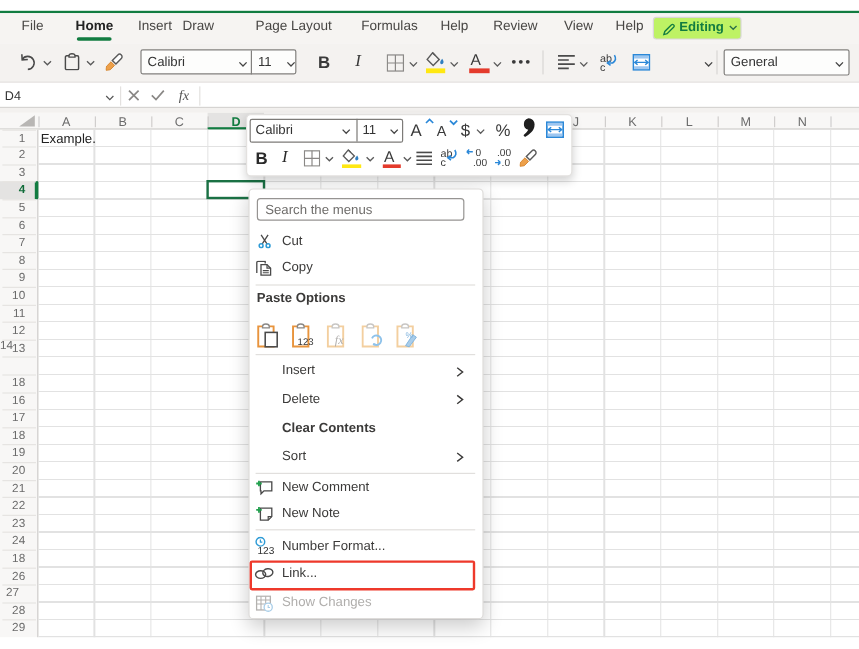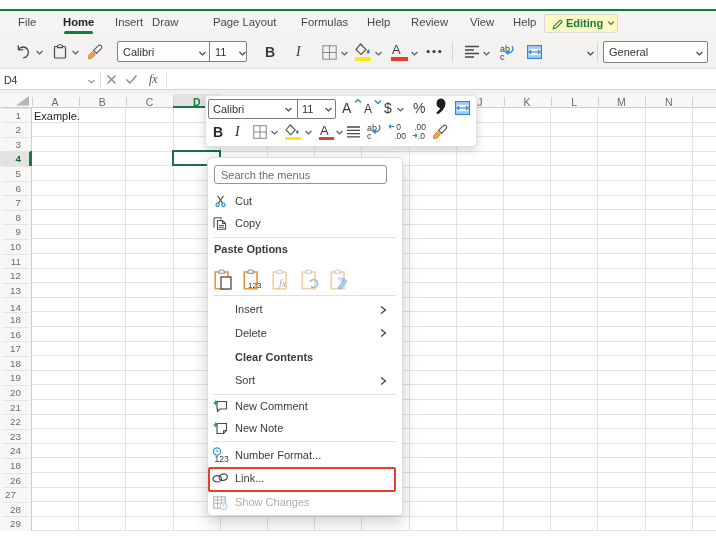--- a/index.html
+++ b/index.html
@@ -16,21 +16,21 @@
 <div class="abs" style="left:63px;top:15.5px;font-size:11.3px;font-weight:700;color:#232323;">Home</div>
 <div class="abs" style="left:115px;top:15.5px;font-size:11.3px;font-weight:400;color:#484644;">Insert</div>
 <div class="abs" style="left:152px;top:15.5px;font-size:11.3px;font-weight:400;color:#484644;">Draw</div>
 <div class="abs" style="left:213px;top:15.5px;font-size:11.3px;font-weight:400;color:#484644;">Page Layout</div>
 <div class="abs" style="left:301px;top:15.5px;font-size:11.3px;font-weight:400;color:#484644;">Formulas</div>
 <div class="abs" style="left:367px;top:15.5px;font-size:11.3px;font-weight:400;color:#484644;">Help</div>
 <div class="abs" style="left:411px;top:15.5px;font-size:11.3px;font-weight:400;color:#484644;">Review</div>
 <div class="abs" style="left:470px;top:15.5px;font-size:11.3px;font-weight:400;color:#484644;">View</div>
 <div class="abs" style="left:513px;top:15.5px;font-size:11.3px;font-weight:400;color:#484644;">Help</div>
 <div class="abs" style="left:63.5px;top:30.6px;width:29px;height:3px;background:#127c41;border-radius:2px;"></div>
-<div class="abs" style="left:544px;top:13.5px;width:73.5px;height:19.5px;background:#fef9c3;border:1px solid #d9d7d5;border-radius:3px;display:flex;align-items:center;">
+<div class="abs" style="left:544px;top:13.5px;width:73.5px;height:19.5px;background:#bef264;border:1px solid #d9d7d5;border-radius:3px;display:flex;align-items:center;">
 <svg class="abs" style="left:7px;top:4.5px;" width="11" height="11" viewBox="0 0 11 11">
         <path d="M1.2 9.8 L2 7.2 L7.6 1.6 a1.1 1.1 0 0 1 1.6 0 l0.3 0.3 a1.1 1.1 0 0 1 0 1.6 L3.9 9.1 Z" fill="none" stroke="#127c41" stroke-width="1.1"></path>
       </svg>
 <span style="margin-left:21px;font-size:11px;font-weight:600;color:#127c41;">Editing</span>
 <svg style="margin-left:4px;" width="8" height="8" viewBox="0 0 8 8">
         <path d="M1.2 2.6 L4 5.4 L6.8 2.6" fill="none" stroke="#2a6e49" stroke-width="1.1"></path>
       </svg>
 </div>
 <div class="abs" style="left:0;top:36px;width:716px;height:32.5px;background:#f4f2f0;border-bottom:1px solid #e1dfdd;"></div>
 <svg class="abs" style="left:17px;top:44px;" width="16" height="15" viewBox="0 0 16 15">
@@ -189,21 +189,21 @@
 <div class="abs" style="left:0;top:226.3px;width:21px;text-align:right;font-size:9.8px;color:#6b6b6b;">9</div>
 <div class="abs" style="left:2px;top:224.3px;width:28px;height:1px;background:#e6e4e2;"></div>
 <div class="abs" style="left:0;top:240.9px;width:21px;text-align:right;font-size:9.8px;color:#6b6b6b;">10</div>
 <div class="abs" style="left:2px;top:238.9px;width:28px;height:1px;background:#e6e4e2;"></div>
 <div class="abs" style="left:0;top:255.5px;width:21px;text-align:right;font-size:9.8px;color:#6b6b6b;">11</div>
 <div class="abs" style="left:2px;top:253.5px;width:28px;height:1px;background:#e6e4e2;"></div>
 <div class="abs" style="left:0;top:270.1px;width:21px;text-align:right;font-size:9.8px;color:#6b6b6b;">12</div>
 <div class="abs" style="left:2px;top:268.1px;width:28px;height:1px;background:#e6e4e2;"></div>
 <div class="abs" style="left:0;top:284.7px;width:21px;text-align:right;font-size:9.8px;color:#6b6b6b;">13</div>
 <div class="abs" style="left:2px;top:282.7px;width:28px;height:1px;background:#e6e4e2;"></div>
-<div class="abs" style="left:0;top:302px;width:21px;text-align:right;font-size:9.8px;color:#6b6b6b;">14</div>
+<div class="abs" style="left:0;top:283px;width:21px;font-size:9.8px;color:#6b6b6b;">14</div>
 <div class="abs" style="left:2px;top:297.3px;width:28px;height:1px;background:#e6e4e2;"></div>
 <div class="abs" style="left:0;top:313.9px;width:21px;text-align:right;font-size:9.8px;color:#6b6b6b;">18</div>
 <div class="abs" style="left:2px;top:311.9px;width:28px;height:1px;background:#e6e4e2;"></div>
 <div class="abs" style="left:0;top:328.5px;width:21px;text-align:right;font-size:9.8px;color:#6b6b6b;">16</div>
 <div class="abs" style="left:2px;top:326.5px;width:28px;height:1px;background:#e6e4e2;"></div>
 <div class="abs" style="left:0;top:343.1px;width:21px;text-align:right;font-size:9.8px;color:#6b6b6b;">17</div>
 <div class="abs" style="left:2px;top:341.1px;width:28px;height:1px;background:#e6e4e2;"></div>
 <div class="abs" style="left:0;top:357.7px;width:21px;text-align:right;font-size:9.8px;color:#6b6b6b;">18</div>
 <div class="abs" style="left:2px;top:355.7px;width:28px;height:1px;background:#e6e4e2;"></div>
 <div class="abs" style="left:0;top:372.3px;width:21px;text-align:right;font-size:9.8px;color:#6b6b6b;">19</div>

